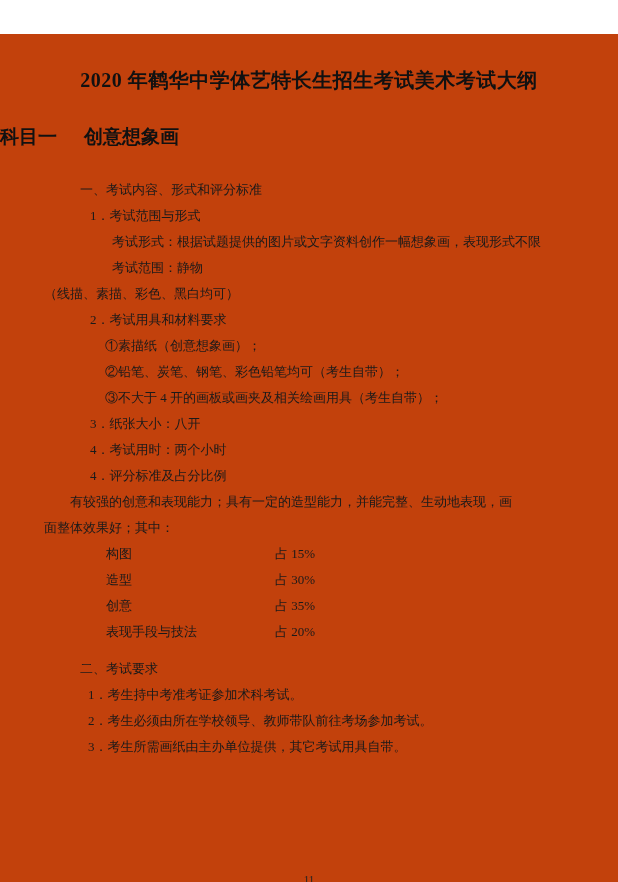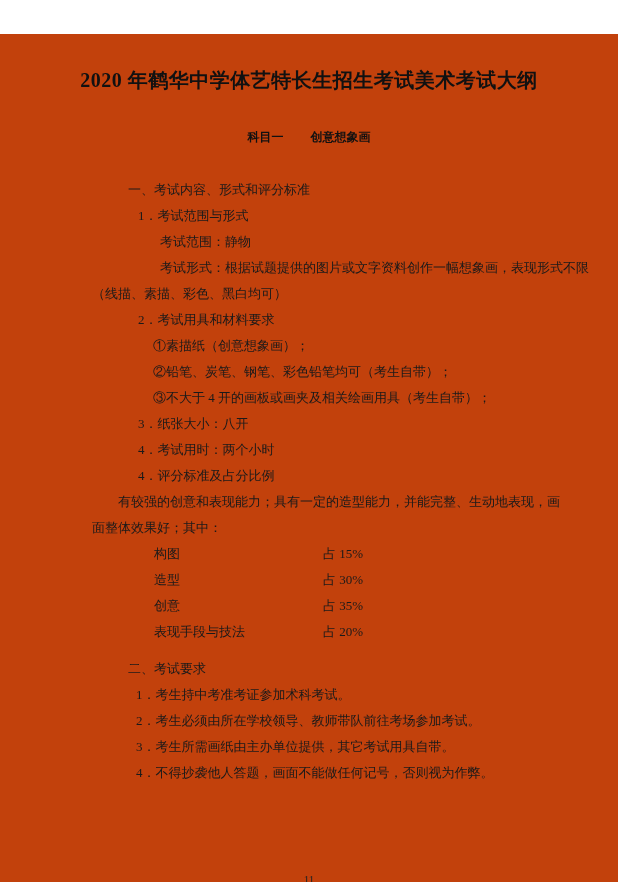--- a/index.html
+++ b/index.html
@@ -19,29 +19,28 @@
     margin-top: 33px;
     text-align: center;
     font-size: 20px;
     font-weight: bold;
     line-height: 26px;
     letter-spacing: 0.5px;
     color: #111111;
   }
   .subtitle {
     margin-top: 35px;
-    text-align: center;
     font-family: "Liberation Sans", "DejaVu Sans", sans-serif;
-    font-size: 12px;
+    font-size: 19px;
     font-weight: bold;
     line-height: 18px;
     color: #111111;
   }
   .subtitle .subject-name { margin-left: 27px; }
-  .content { margin-top: 31px; padding-left: 48px; }
+  .content { margin-top: 31px; }
   .line { line-height: 26px; white-space: pre; }
   .indent-heading { padding-left: 80px; }
   .indent-num     { padding-left: 90px; }
   .indent-num2    { padding-left: 88px; }
   .indent-sub     { padding-left: 112px; }
   .indent-circ    { padding-left: 105px; }
   .indent-para    { padding-left: 70px; }
   .indent-flush   { padding-left: 44px; }
   .score-row {
     display: flex;
@@ -70,22 +69,22 @@
   <h1 class="title">2020 年鹤华中学体艺特长生招生考试美术考试大纲</h1>
 
   <div class="subtitle">
     <span>科目一</span><span class="subject-name">创意想象画</span>
   </div>
 
   <div class="content">
 
     <div class="line indent-heading">一、考试内容、形式和评分标准</div>
     <div class="line indent-num">1．考试范围与形式</div>
+    <div class="line indent-sub">考试形式：根据试题提供的图片或文字资料创作一幅想象画，表现形式不限</div>
     <div class="line indent-sub">考试范围：静物</div>
-    <div class="line indent-sub">考试形式：根据试题提供的图片或文字资料创作一幅想象画，表现形式不限</div>
     <div class="line indent-flush">（线描、素描、彩色、黑白均可）</div>
     <div class="line indent-num">2．考试用具和材料要求</div>
     <div class="line indent-circ">①素描纸（创意想象画）；</div>
     <div class="line indent-circ">②铅笔、炭笔、钢笔、彩色铅笔均可（考生自带）；</div>
     <div class="line indent-circ">③不大于 4 开的画板或画夹及相关绘画用具（考生自带）；</div>
     <div class="line indent-num">3．纸张大小：八开</div>
     <div class="line indent-num">4．考试用时：两个小时</div>
     <div class="line indent-num">4．评分标准及占分比例</div>
     <div class="line indent-para">有较强的创意和表现能力；具有一定的造型能力，并能完整、生动地表现，画</div>
     <div class="line indent-flush">面整体效果好；其中：</div>
@@ -104,19 +103,18 @@
     </div>
     <div class="score-row">
       <span class="score-label">表现手段与技法</span>
       <span class="score-value">占 20%</span>
     </div>
 
     <div class="line indent-heading section-gap">二、考试要求</div>
     <div class="line indent-num2">1．考生持中考准考证参加术科考试。</div>
     <div class="line indent-num2">2．考生必须由所在学校领导、教师带队前往考场参加考试。</div>
     <div class="line indent-num2">3．考生所需画纸由主办单位提供，其它考试用具自带。</div>
-    <div class="line indent-num2">4．不得抄袭他人答题，画面不能做任何记号，否则视为作弊。</div>
 
   </div>
 
   <div class="page-number">11</div>
 
 </div>
 
 </body></html>

